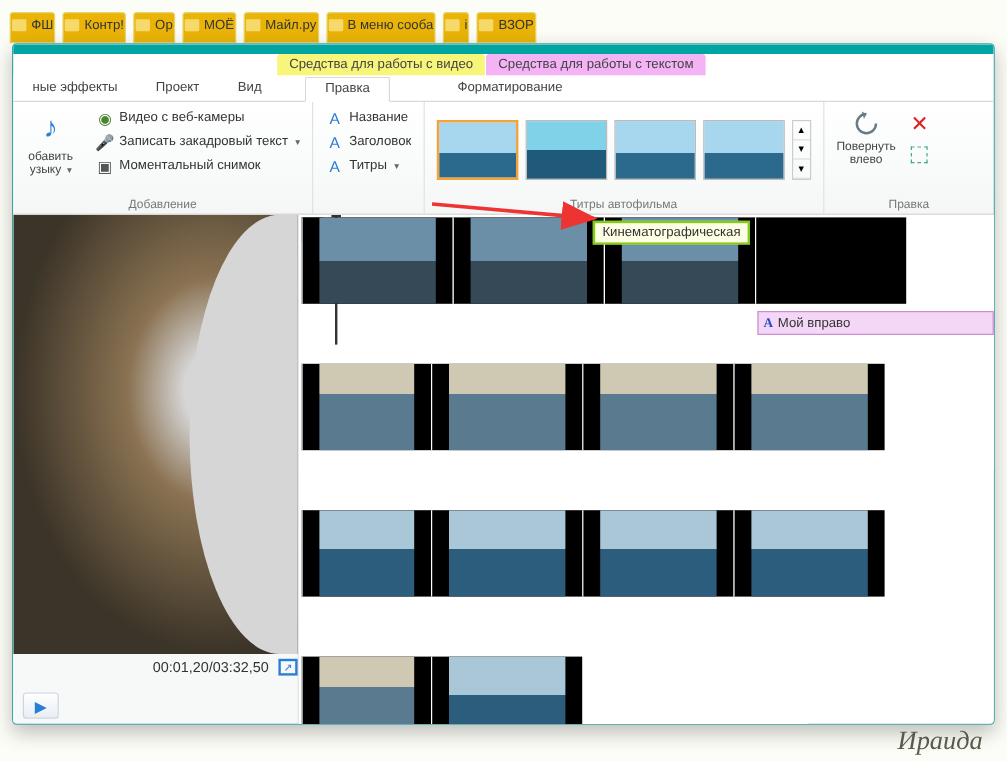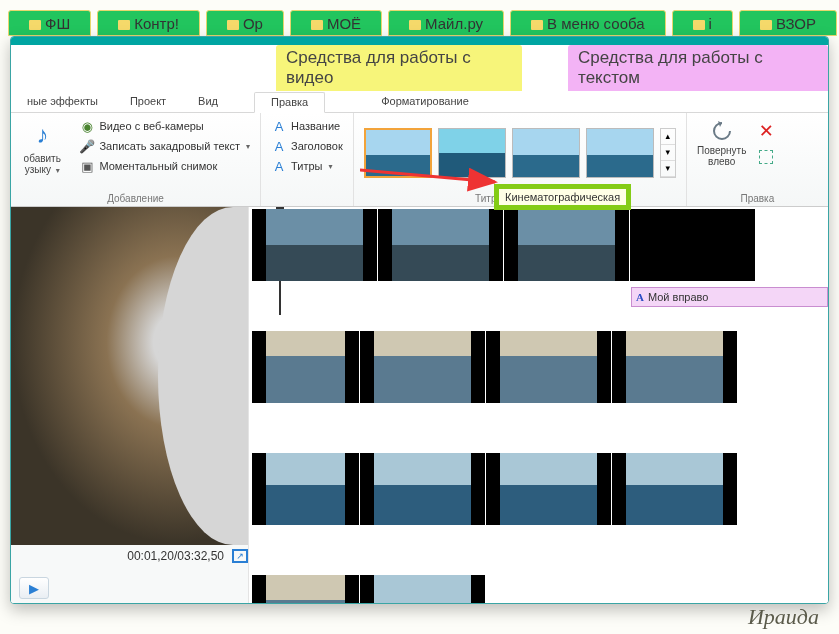--- a/index.html
+++ b/index.html
@@ -1,29 +1,29 @@
 <!DOCTYPE html>
 <html><head>
 <meta charset="utf-8">
 <style>
 * { box-sizing: border-box; margin: 0; padding: 0; }
 body { font-family: "Segoe UI", Tahoma, Arial, sans-serif; font-size: 11px; background: #fdfdf8; width: 839px; height: 634px; overflow: hidden; position: relative; }
 
 
 .folder-bar { position: absolute; top: 10px; left: 0; right: 0; height: 26px; display: flex; gap: 6px; padding: 0 8px; z-index: 0; }
-.folder-tab { background: #22c55e; border: 1px solid #e6d66e; border-radius: 3px 3px 0 0; padding: 4px 20px; font-size: 15px; color: #333; position: relative; white-space: nowrap; }
+.folder-tab { background: #eab308; border: 1px solid #e6d66e; border-radius: 3px 3px 0 0; padding: 4px 1px; font-size: 11px; color: #333; position: relative; white-space: nowrap; }
 .folder-tab::before { content: ""; display: inline-block; width: 12px; height: 10px; background: #f5d96a; border-radius: 1px; margin-right: 4px; vertical-align: middle; }
 
 
 .app-window { position: absolute; top: 36px; left: 10px; right: 10px; bottom: 30px; background: #fff; border: 1px solid #3aa5a5; border-radius: 4px; box-shadow: 0 6px 16px rgba(0,0,0,0.25); overflow: hidden; z-index: 1; display: flex; flex-direction: column; }
 .titlebar { background: #00a5a2; height: 8px; }
 
 
 .ctx-row { display: flex; background: #fff; border-bottom: 0; margin-left: 220px; }
-.ctx-tab { padding: 3px 10px; font-size: 17px; border-top-left-radius: 3px; border-top-right-radius: 3px; margin-left: 45px; }
+.ctx-tab { padding: 3px 10px; font-size: 11px; border-top-left-radius: 3px; border-top-right-radius: 3px; }
 .ctx-video { background: #f7f57a; color: #444; margin-right: 1px; }
 .ctx-text { background: #f3b3f5; color: #444; }
 
 
 .tabs-row { display: flex; align-items: center; background: #fff; border-bottom: 1px solid #d8d8d8; height: 22px; }
 .tab { padding: 3px 16px 4px; font-size: 11px; color: #444; cursor: pointer; }
 .tab.active { border: 1px solid #d8d8d8; border-bottom: 1px solid #fff; background: #fff; border-top-left-radius: 2px; border-top-right-radius: 2px; position: relative; top: 1px; }
 
 
 .ribbon { display: flex; background: linear-gradient(#ffffff,#f5f7f7); border-bottom: 1px solid #ccc; height: 94px; }
@@ -77,21 +77,21 @@
 .clip.sea .scene { background: linear-gradient(#a9c7d6 45%, #2d5d7d 45%); }
 .track-strip { position: absolute; left: 0; top: 0; width: 18px; height: 20px; background: #444; display: flex; flex-direction: column; }
 .track-strip span { flex: 1; border-bottom: 1px solid #666; }
 .playhead { position: absolute; left: 28px; top: -4px; height: 110px; width: 2px; background: #333; }
 .playhead::before { content: ""; position: absolute; top: -4px; left: -3px; width: 8px; height: 8px; background: #333; }
 
 .text-clip { position: absolute; left: 380px; top: 78px; right: 0; height: 20px; background: #f4d6f7; border: 1px solid #c98dd0; display: flex; align-items: center; padding: 0 4px; font-size: 11px; color: #333; }
 .text-clip .A { font-family: "Times New Roman", serif; font-weight: bold; color: #2a4cc4; margin-right: 4px; }
 
 
-.tooltip { position: absolute; left: 494px; top: 184px; background: #ffffe6; border: 5px solid #84cc16; padding: 2px 6px; font-size: 11px; color: #333; z-index: 10; }
+.tooltip { position: absolute; left: 494px; top: 184px; background: #ffffe6; border: 2px solid #84cc16; padding: 2px 6px; font-size: 11px; color: #333; z-index: 10; }
 
 
 .arrow { position: absolute; left: 360px; top: 164px; z-index: 9; }
 
 
 .signature { position: absolute; right: 20px; bottom: 4px; font-family: cursive; font-style: italic; font-size: 22px; color: #5a5a4a; z-index: 2; }
 </style>
 </head>
 <body>
 

